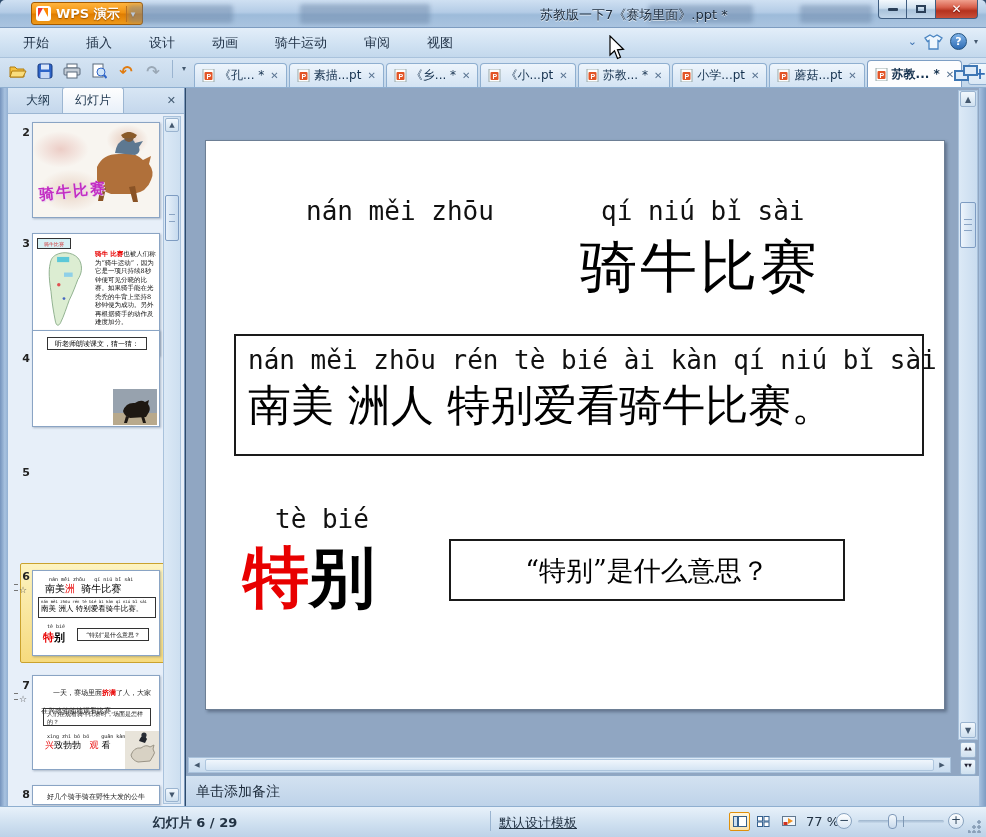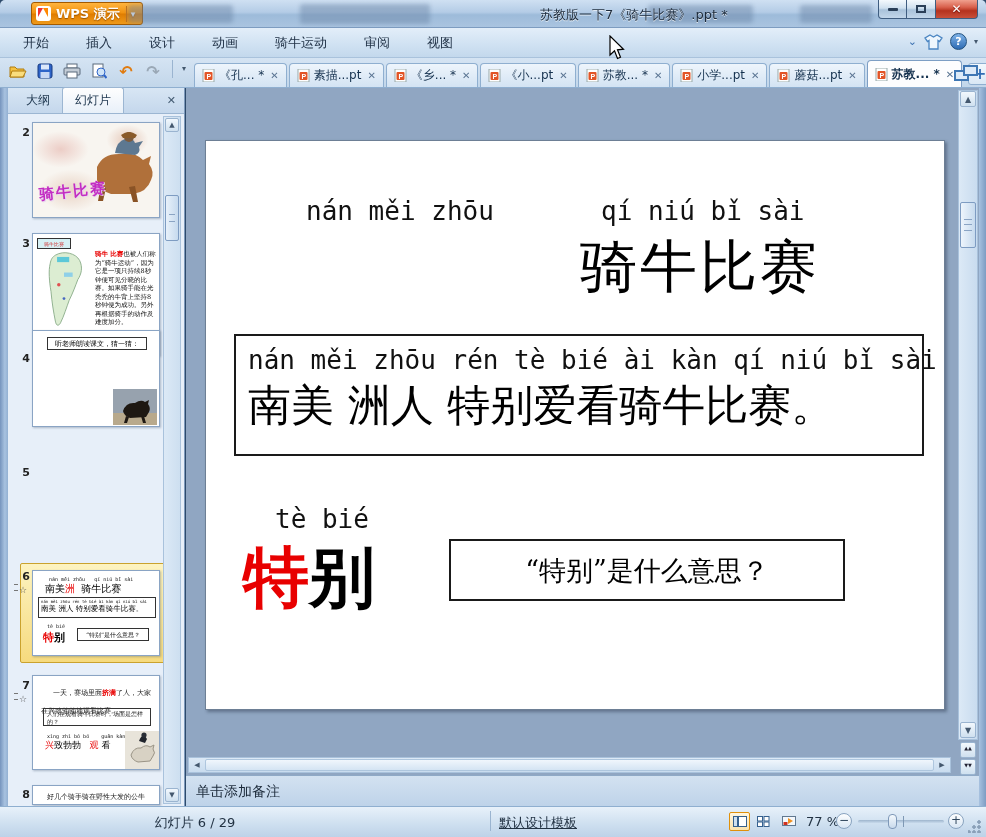--- a/index.html
+++ b/index.html
@@ -188,21 +188,21 @@
     <div class="appbtn">
       <span class="logo"></span>
       <span>WPS 演示</span>
       <span class="split"></span>
       <span class="caret">▾</span>
     </div>
     <div class="ghost abs" style="left:128px;top:5px;width:105px;height:18px;"></div>
     <div class="ghost abs" style="left:300px;top:4px;width:130px;height:20px;"></div>
     <div class="ghost abs" style="left:648px;top:5px;width:105px;height:18px;"></div>
     <div class="ghost abs" style="left:800px;top:5px;width:72px;height:18px;"></div>
-    <div class="doctitle">苏教版一下7《骑牛比赛》.ppt *</div>
+    <div class="doctitle">苏教版一下7《赛场里面》.ppt *</div>
     <div class="winctrls">
       <div class="wbtn min">
           <span class="glyph-min"></span>
         </div>
       <div class="wbtn max">
           <span class="glyph-max"></span>
         </div>
       <div class="wbtn close">
           <span>✕</span>
         </div>
@@ -476,21 +476,21 @@
       <div class="hthumb"></div>
       <div class="harr" style="right:1px;">▶</div>
     </div>
 
     <div class="notes">
       <span>单击添加备注</span>
     </div>
   </div>
 
   <div class="statusbar">
-    <div class="sb-item" style="left:80px;width:230px;text-align:center;">幻灯片 6 / 29</div>
+    <div class="sb-item" style="left:80px;width:230px;text-align:center;font-weight:bold;">幻灯片 6 / 29</div>
     <div class="vdiv" style="left:490px;"></div>
     <div class="sb-item" style="left:499px;text-decoration:underline;">默认设计模板</div>
     <div class="viewbtn on" style="left:729px;">
       <svg width="14" height="11" viewBox="0 0 14 11">
           <rect x="0.5" y="0.5" width="4" height="10" fill="#cfe0f0" stroke="#35608e"></rect>
           <rect x="5.5" y="0.5" width="8" height="10" fill="#fff" stroke="#35608e"></rect>
         </svg>
     </div>
     <div class="viewbtn" style="left:753px;">
       <svg width="13" height="11" viewBox="0 0 13 11">

